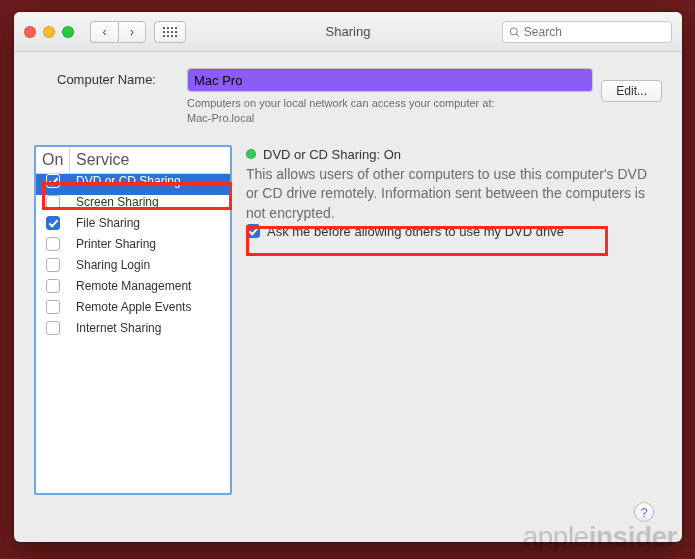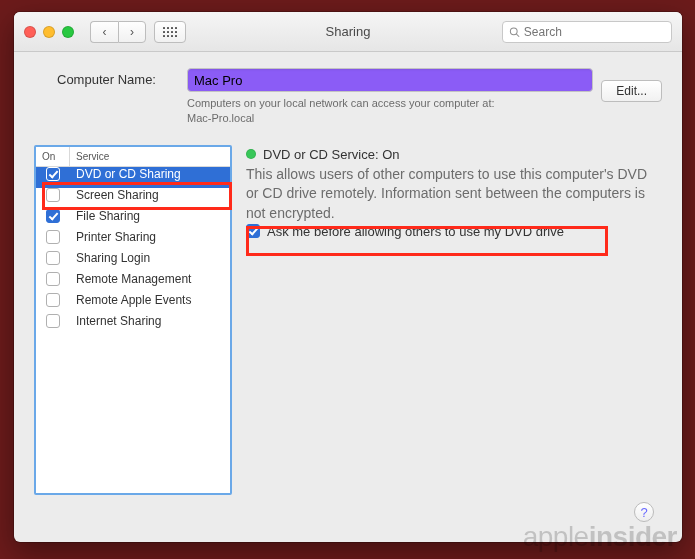--- a/index.html
+++ b/index.html
@@ -136,21 +136,21 @@
   .services-box {
     width: 198px;
     height: 350px;
     background: #fff;
     border: 2px solid #6aa8e8;
     border-radius: 2px;
     overflow: hidden;
   }
   .svc-header {
     display: flex;
-    font-size: 10px;
+    font-size: 16px;
     color: #555;
     border-bottom: 1px solid #d9d9d9;
   }
   .svc-header .col-on {
     width: 34px;
     padding: 4px 6px;
     border-right: 1px solid #d9d9d9;
   }
   .svc-header .col-svc {
     flex: 1;
@@ -380,21 +380,21 @@
                 <input type="checkbox" class="mac" style="">
               </div>
               <div class="col-svc">Internet Sharing</div>
             </div>
           </div>
       </div>
 
       <div class="detail">
         <div class="status-line">
           <div class="status-dot"></div>
-          <span>DVD or CD Service: On</span>
+          <span>DVD or CD Sharing: On</span>
         </div>
         <div class="detail-desc">This allows users of other computers to use this computer's DVD or CD drive remotely. Information sent between the computers is not encrypted.</div>
         <div class="ask-row">
           <input type="checkbox" class="mac" id="ask-cb" checked="" style="">
           <span>Ask me before allowing others to use my DVD drive</span>
         </div>
       </div>
     </div>
 
     <div class="help-btn">?</div>

